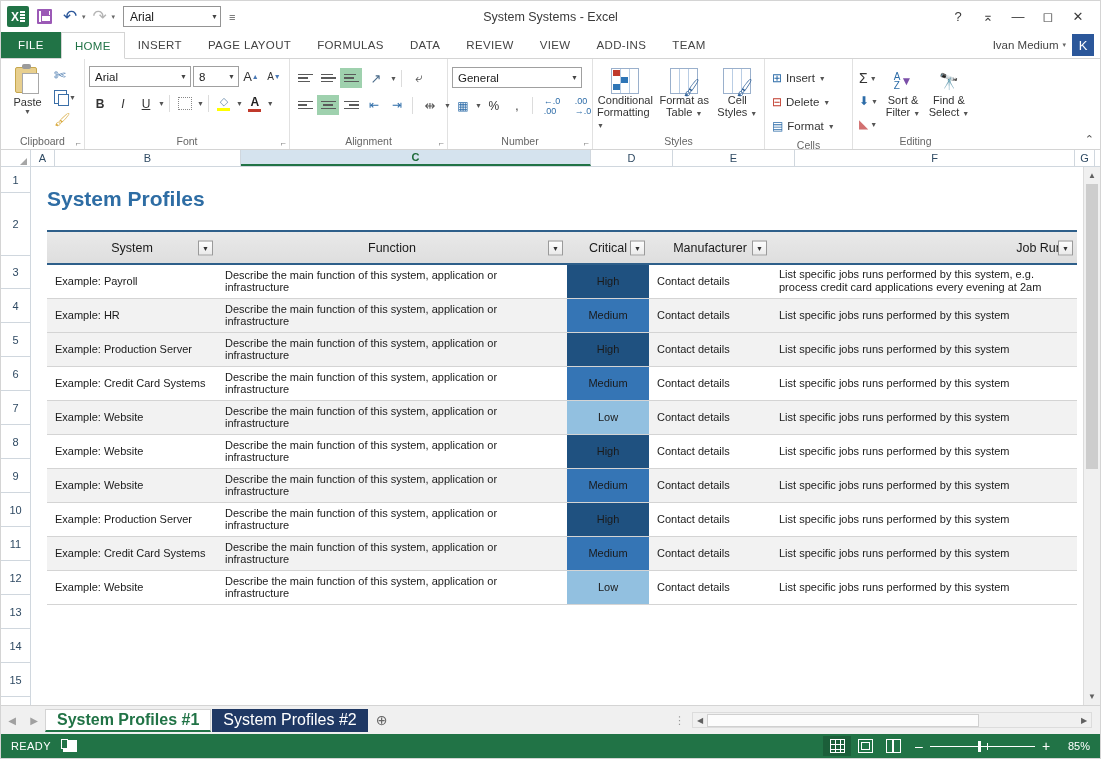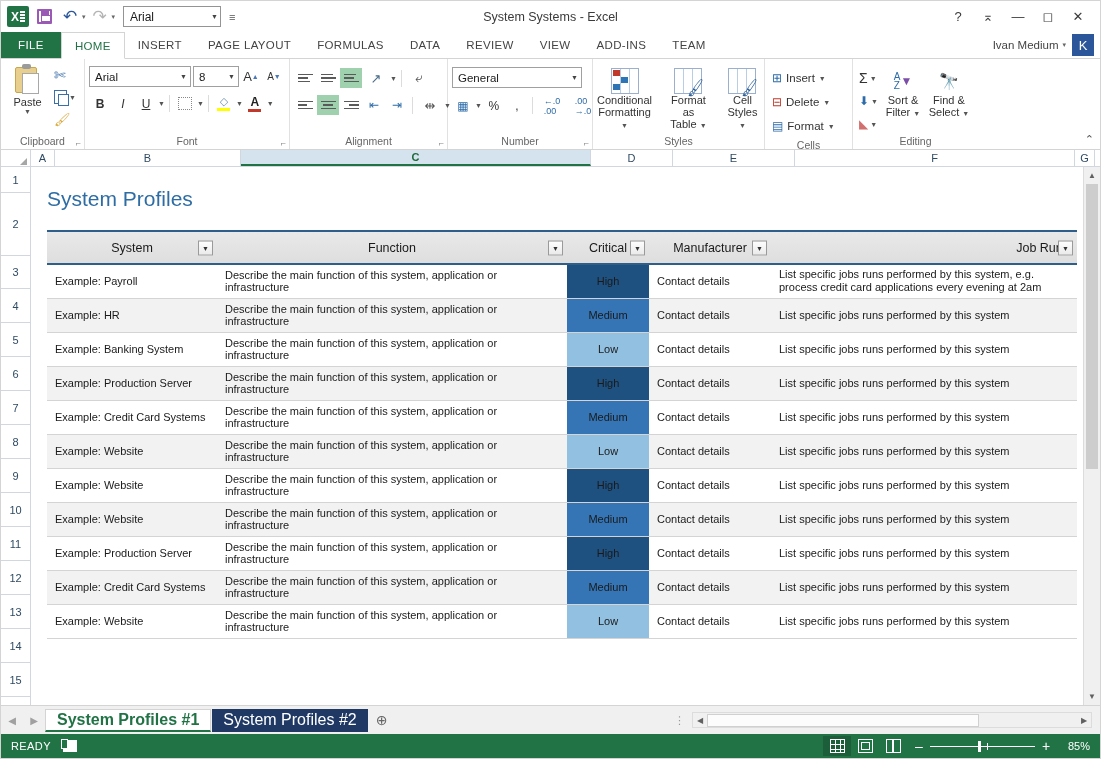--- a/index.html
+++ b/index.html
@@ -69,21 +69,21 @@
   .group { display: flex; flex-direction: column; position: relative;
            border-right: 1px solid #e1e1e1; padding: 3px 4px 0 4px; height: 100%; }
   .group-body { flex: 1; display: flex; align-items: flex-start; }
   .group-label { font-size: 10.5px; color: #666; text-align: center; height: 15px;
                  line-height: 15px; position: relative; }
   .dlg-launch { position: absolute; right: 3px; bottom: 1px; font-size: 9px; color: #888; }
 
   
   .big-btn { display: flex; flex-direction: column; align-items: center;
              width: 48px; padding-top: 2px; cursor: pointer; }
-  .big-btn .lbl { font-size: 11px; color: #333; line-height: 12px; text-align: center; }
+  .big-btn .lbl { font-size: 11px; color: #333; line-height: 12px; }
   .paste-ico { width: 30px; height: 32px; position: relative; }
   .paste-ico .clip { position: absolute; left: 2px; top: 3px; width: 22px; height: 26px;
                      background: #e8cf8e; border: 1px solid #c6a74e; border-radius: 2px; }
   .paste-ico .clip-top { position: absolute; left: 9px; top: 0px; width: 9px; height: 5px;
                          background: #9b9b9b; border-radius: 2px; }
   .paste-ico .doc { position: absolute; left: 9px; top: 9px; width: 17px; height: 21px;
                     background: #fff; border: 1px solid #a8a8a8; }
   .small-ico-col { display: flex; flex-direction: column; gap: 2px; padding: 3px 2px; }
   .small-btn { display: flex; align-items: center; gap: 2px; cursor: pointer;
                height: 20px; padding: 0 2px; }
@@ -153,21 +153,21 @@
 
   
   .gridwrap { flex: 1; display: flex; overflow: hidden; position: relative; background: #fff; }
   .rowhdr { width: 30px; background: #fff; border-right: 1px solid #d0d7de;
             flex: 0 0 30px; }
   .rh { border-bottom: 1px solid #d0d7de; font-size: 11px; color: #2f4a63;
         display: flex; align-items: center; justify-content: center; cursor: pointer; }
   .sheet { flex: 1; position: relative; background: #fff; overflow: hidden; }
 
   .title-cell { font-size: 21px; color: #2e6da4; padding: 20px 0 0 16px;
-                font-weight: 400; height: 63px; }
+                font-weight: 700; height: 63px; }
 
   table.tbl { border-collapse: collapse; width: 1030px; margin-left: 16px;
               table-layout: fixed; }
   table.tbl th { background: linear-gradient(#e9e9e9,#dedede); height: 33px;
                  border-top: 2px solid #2e5f8a; border-bottom: 2px solid #2e5f8a;
                  font-size: 12.5px; color: #1a1a1a; font-weight: 400; position: relative;
                  padding: 0 8px; }
   table.tbl th.l { text-align: right; }
   table.tbl th.c { text-align: center; }
   .filt { position: absolute; right: 4px; top: 50%; transform: translateY(-50%);
@@ -483,21 +483,21 @@
           <div class="ibtn wide">
               <span style="font-size:9px;color:#2d6ca8">.00<br>→.0</span>
             </div>
         </div>
       </div>
       <div class="group-label">Number</div>
       <span class="dlg-launch">⌐</span>
     </div>
 
     <div class="group" style="width:172px">
-      <div class="group-body" style="padding-top:4px;gap:16px">
+      <div class="group-body" style="padding-top:4px;gap:4px">
         <div class="big-btn" style="width:60px">
           <div class="grid-ico">
               <span class="c1"></span>
               <span class="c2"></span>
               <span class="c3"></span>
             </div>
           <span class="lbl">Conditional</span>
           <span class="lbl"><span>Formatting</span> <span class="tri">▼</span></span>
         </div>
         <div class="big-btn" style="width:56px">
@@ -651,27 +651,20 @@
               <td>Contact details</td>
               <td class="jr">List specific jobs runs performed by this system, e.g. process credit card applications every evening at 2am</td>
             </tr>
             <tr class="even">
               <td>Example: HR</td>
               <td class="fn">Describe the main function of this system, application or infrastructure</td>
               <td class="crit" style="background: rgb(53, 117, 181);">Medium</td>
               <td>Contact details</td>
               <td class="jr">List specific jobs runs performed by this system</td>
             </tr>
-            <tr class="odd">
-              <td>Example: Banking System</td>
-              <td class="fn">Describe the main function of this system, application or infrastructure</td>
-              <td class="crit" style="background: rgb(146, 192, 224);">Low</td>
-              <td>Contact details</td>
-              <td class="jr">List specific jobs runs performed by this system</td>
-            </tr>
             <tr class="even">
               <td>Example: Production Server</td>
               <td class="fn">Describe the main function of this system, application or infrastructure</td>
               <td class="crit" style="background: rgb(31, 81, 128);">High</td>
               <td>Contact details</td>
               <td class="jr">List specific jobs runs performed by this system</td>
             </tr>
             <tr class="odd">
               <td>Example: Credit Card Systems</td>
               <td class="fn">Describe the main function of this system, application or infrastructure</td>

